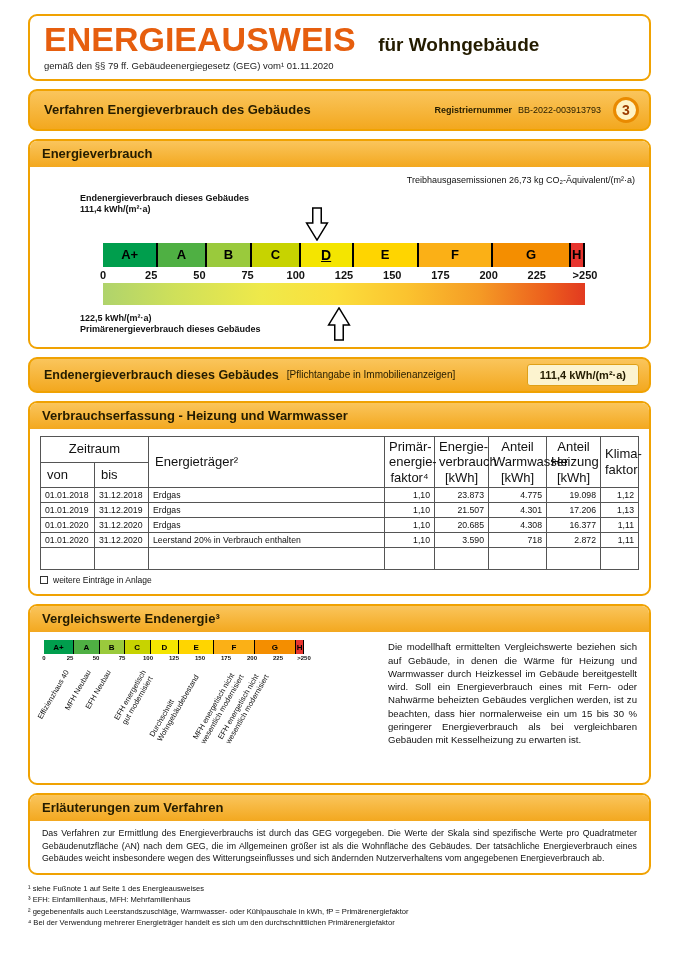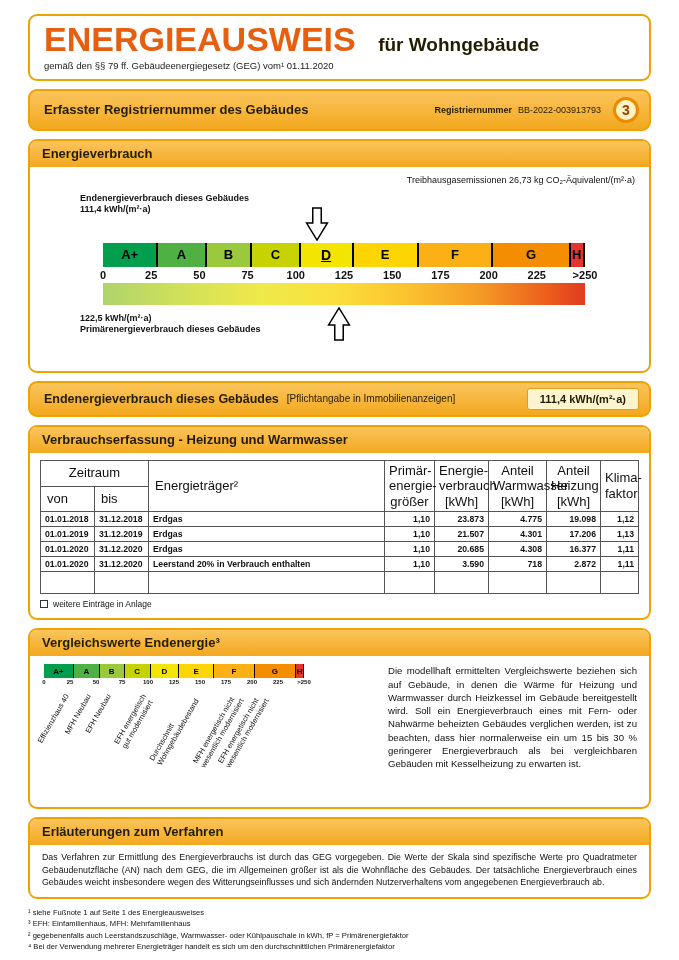--- a/index.html
+++ b/index.html
@@ -21,21 +21,21 @@
   .bar2-title { font-size: 13px; font-weight: bold; color: #241c00; }
   .reg-label { margin-left: auto; font-size: 9px; font-weight: bold; color: #241c00; }
   .reg-value { font-size: 9px; margin-left: 6px; color: #241c00; }
   .pagenum { margin-left: 12px; width: 26px; height: 26px; border-radius: 50%; border: 3px solid #E98A00;
              background: #FFF3C4; display: flex; align-items: center; justify-content: center;
              font-weight: bold; font-size: 14px; color: #9c3c00; flex: none; }
 
   .sec-title { padding: 5px 12px 6px; font-weight: bold; font-size: 13px; color: #241c00; }
 
   
-  .ev-content { position: relative; height: 204px; text-decoration: underline; }
+  .ev-content { position: relative; height: 180px; text-decoration: underline; }
   .co2 { position: absolute; top: 8px; right: 14px; font-size: 9px; }
   .end-label { position: absolute; top: 26px; left: 50px; font-size: 9px; font-weight: bold; line-height: 1.3; }
   .prim-label { position: absolute; top: 146px; left: 50px; font-size: 9px; font-weight: bold; line-height: 1.3; }
 
   .scale { position: absolute; left: 73px; top: 76px; width: 482px; }
   .letterbar { position: relative; height: 24px; }
   .seg { position: absolute; top: 0; bottom: 0; border-right: 2px solid #000; display: flex;
          align-items: center; justify-content: center; font-weight: bold; font-size: 13px; color: #000; }
   .s0 { left: 0;     width: 11.5%; background: #009E4D; }
   .s1 { left: 11.5%; width: 10%;   background: #4FB043; }
@@ -62,21 +62,21 @@
   
   .endband { display: flex; align-items: center; padding: 5px 10px 5px 14px; }
   .endband-title { font-size: 12.5px; font-weight: bold; color: #241c00; }
   .endband-note { font-size: 10px; margin-left: 8px; color: #241c00; }
   .endvalue { margin-left: auto; background: #FCF3CF; border: 1px solid #DFA017; border-radius: 3px;
               padding: 4px 12px; font-weight: bold; font-size: 11px; color: #241c00; }
 
   
   .tbl-wrap { padding: 7px 10px 9px; }
   table { width: 100%; border-collapse: collapse; font-size: 8.7px; table-layout: fixed; }
-  th, td { border: 1px solid #555; padding: 2px 4px; vertical-align: middle; font-weight: bold; }
+  th, td { border: 1px solid #555; padding: 2px 4px; vertical-align: middle; }
   th { font-weight: normal; text-align: center; white-space: pre-line; font-size: 13px; line-height: 1.2; }
   th.traeger-h { text-align: left; padding-left: 6px; }
   td.lft { text-align: left; }
   td.num { text-align: right; }
   .emptyrow td { height: 22px; }
   .chkline { margin-top: 5px; display: flex; align-items: center; gap: 5px; font-size: 8.5px; }
   .chk { width: 8px; height: 8px; border: 1px solid #333; display: inline-block; background: #fff; flex: none; }
 
   
   .cmp-content { display: flex; padding: 8px 12px 4px; }
@@ -103,21 +103,21 @@
 
   <div class="box titlebox">
     <div class="title-row">
       <span class="main-title">ENERGIEAUSWEIS</span>
       <span class="title-suffix">für Wohngebäude</span>
     </div>
     <div class="subtitle">gemäß den §§ 79 ff. Gebäudeenergiegesetz (GEG) vom¹ 01.11.2020</div>
   </div>
 
   <div class="box band bar2">
-    <span class="bar2-title">Erfasster Registriernummer des Gebäudes</span>
+    <span class="bar2-title">Verfahren Energieverbrauch des Gebäudes</span>
     <span class="reg-label">Registriernummer</span>
     <span class="reg-value">BB-2022-003913793</span>
     <span class="pagenum">3</span>
   </div>
 
   <div class="box">
     <div class="band sec-title">Energieverbrauch</div>
     <div class="ev-content">
       <div class="co2">Treibhausgasemissionen 26,73 kg CO₂-Äquivalent/(m²·a)</div>
       <div class="end-label">
@@ -189,21 +189,21 @@
             <col style="width:58px">
           <col style="width:54px">
             <col style="width:38px">
         </colgroup>
         <thead>
           <tr>
             <th colspan="2">Zeitraum</th>
             <th rowspan="2" class="traeger-h">Energieträger²</th>
             <th rowspan="2">Primär-
 energie-
-größer</th>
+faktor⁴</th>
             <th rowspan="2">Energie-
 verbrauch
 [kWh]</th>
             <th rowspan="2">Anteil
 Warmwasser
 [kWh]</th>
             <th rowspan="2">Anteil
 Heizung
 [kWh]</th>
             <th rowspan="2">Klima-

